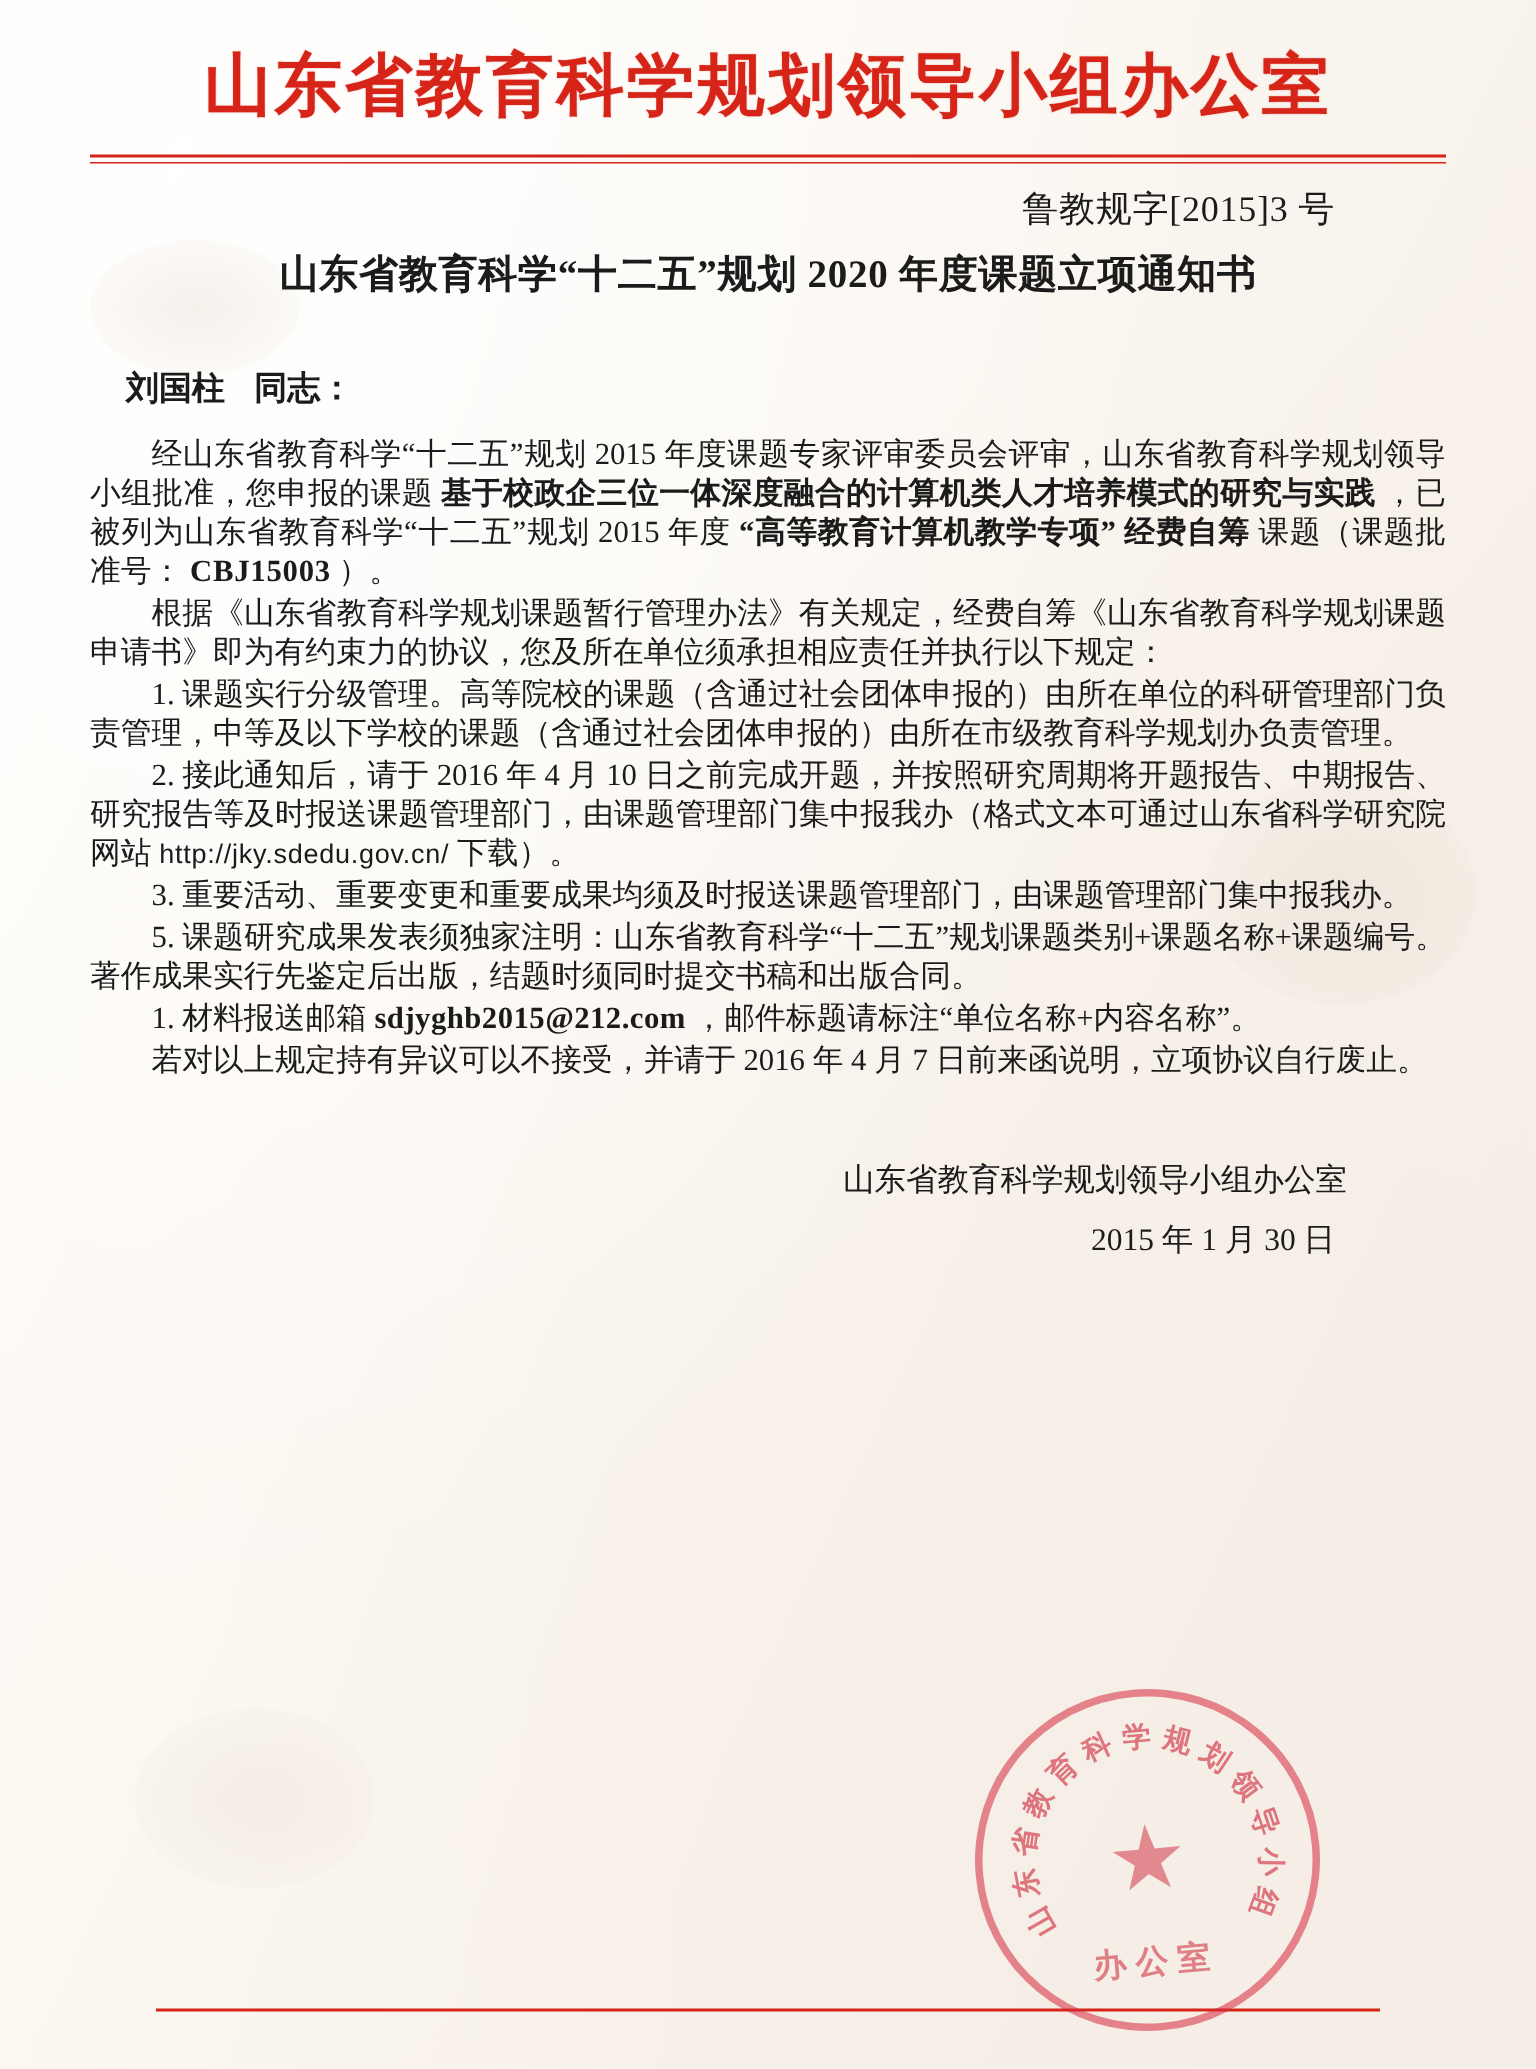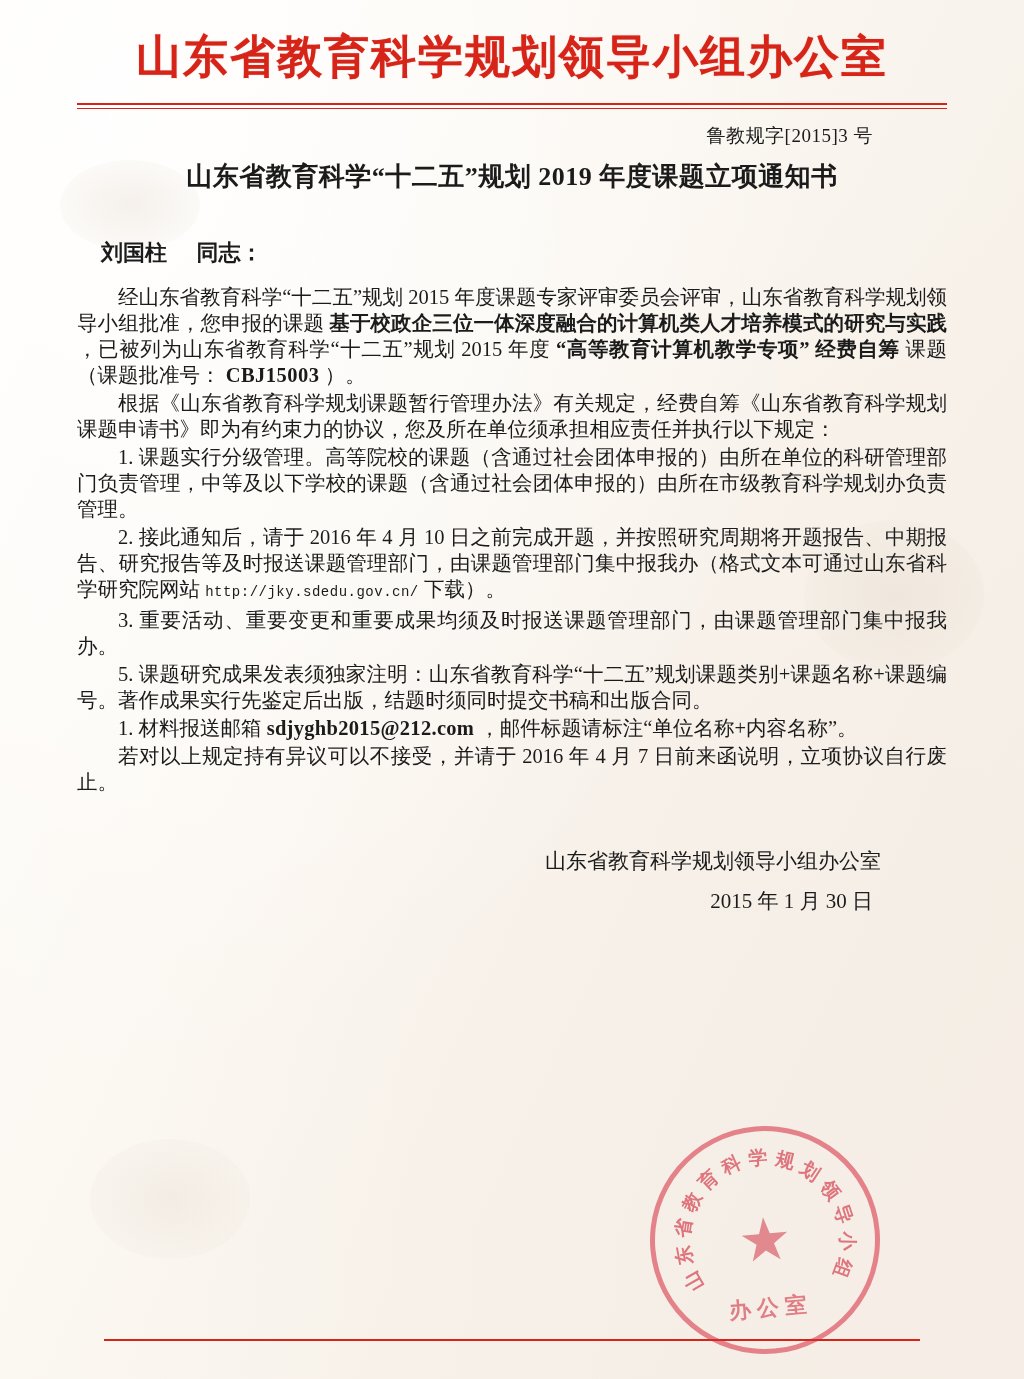--- a/index.html
+++ b/index.html
@@ -21,21 +21,21 @@
     inset: 0;
     background:
       radial-gradient(ellipse at 12% 8%, rgba(255,255,255,0.85), rgba(250,245,238,0) 55%),
       radial-gradient(ellipse at 88% 92%, rgba(246,238,230,0.9), rgba(250,245,238,0) 60%),
       linear-gradient(115deg, #fffdfa 0%, #fbf7f1 40%, #f6f0e8 75%, #f3ece3 100%);
     pointer-events: none;
   }
   .page {
     position: absolute;
     inset: 0;
-    padding: 0 77px;
+    padding: 0 60px;
     box-sizing: border-box;
   }
   
   .masthead {
     text-align: center;
     padding-top: 34px;
   }
   .masthead-title {
     color: #d62518;
     font-size: 45px;
@@ -59,62 +59,62 @@
     background: #d62518;
   }
   .rule-double::before { top: 0; height: 2px; }
   .rule-double::after  { top: 5px; height: 1px; }
 
   
   .doc-number {
     margin-top: 14px;
     text-align: right;
     padding-right: 74px;
-    font-size: 19px;
+    font-size: 24px;
     letter-spacing: 0.5px;
   }
 
   
   .doc-title {
     margin-top: 10px;
     text-align: center;
     font-size: 26px;
     font-weight: bold;
     letter-spacing: 0.5px;
   }
 
   
   .salutation {
     margin-top: 44px;
     padding-left: 24px;
     font-size: 22px;
     font-weight: bold;
   }
-  .salutation .name { margin-right: 24px; }
+  .salutation .name { margin-right: 14px; }
   .salutation .tongzhi { font-weight: bold; }
 
   .body-text {
     margin-top: 16px;
     font-size: 20.5px;
     line-height: 26px;
     text-align: justify;
     text-justify: inter-ideograph;
   }
   .para {
     text-indent: 2em;
     margin: 0 0 2px 0;
   }
   .bold { font-weight: bold; }
   .mono {
     font-family: "Liberation Serif", "DejaVu Serif", serif;
     letter-spacing: 0.5px;
   }
   .url {
-    font-family: Liberation Mono, monospace;
-    font-size: 14px;
+    font-family: Liberation Sans, sans-serif;
+    font-size: 18px;
     letter-spacing: 0.5px;
   }
   .email {
     font-weight: bold;
     letter-spacing: 0.3px;
   }
 
   
   .sign-block {
     margin-top: 46px;
@@ -203,21 +203,21 @@
 
 <div class="page">
 
   <div class="masthead">
     <div class="masthead-title">山东省教育科学规划领导小组办公室</div>
     <div class="rule-double"></div>
   </div>
 
   <div class="doc-number">鲁教规字[2015]3 号</div>
 
-  <div class="doc-title">山东省教育科学“十二五”规划 2019 年度课题立项通知书</div>
+  <div class="doc-title">山东省教育科学“十二五”规划 2020 年度课题立项通知书</div>
 
   <div class="salutation">
     <span class="name">刘国柱</span>
     <span class="tongzhi">同志：</span>
   </div>
 
   <div class="body-text">
 
     <p class="para">
       <span>经山东省教育科学“十二五”规划 2015 年度课题专家评审委员会评审，山东省教育科学规划领导小组批准，您申报的课题</span>

